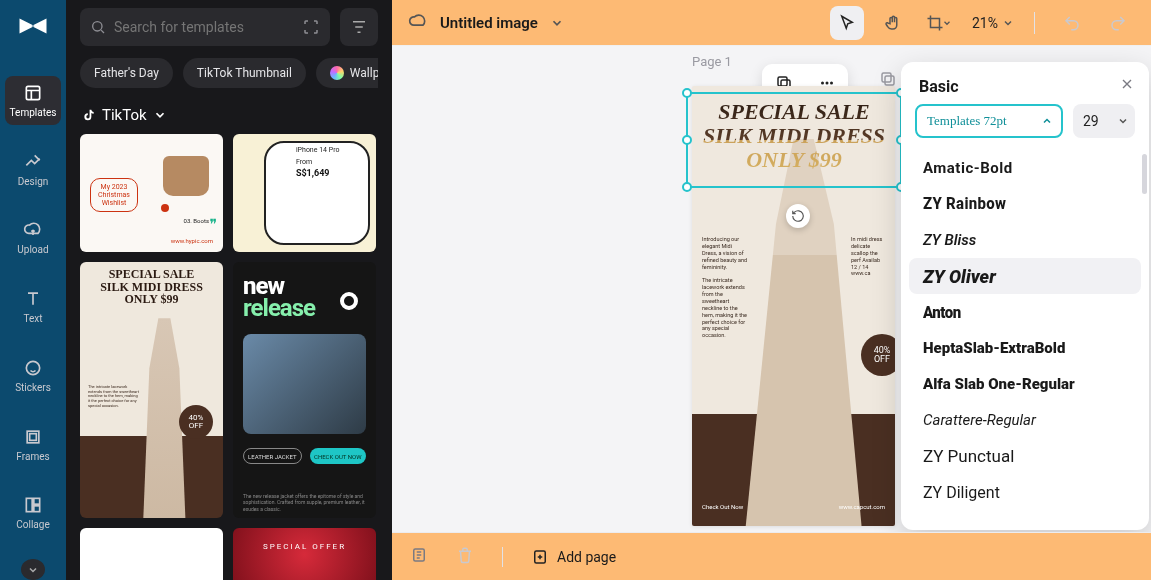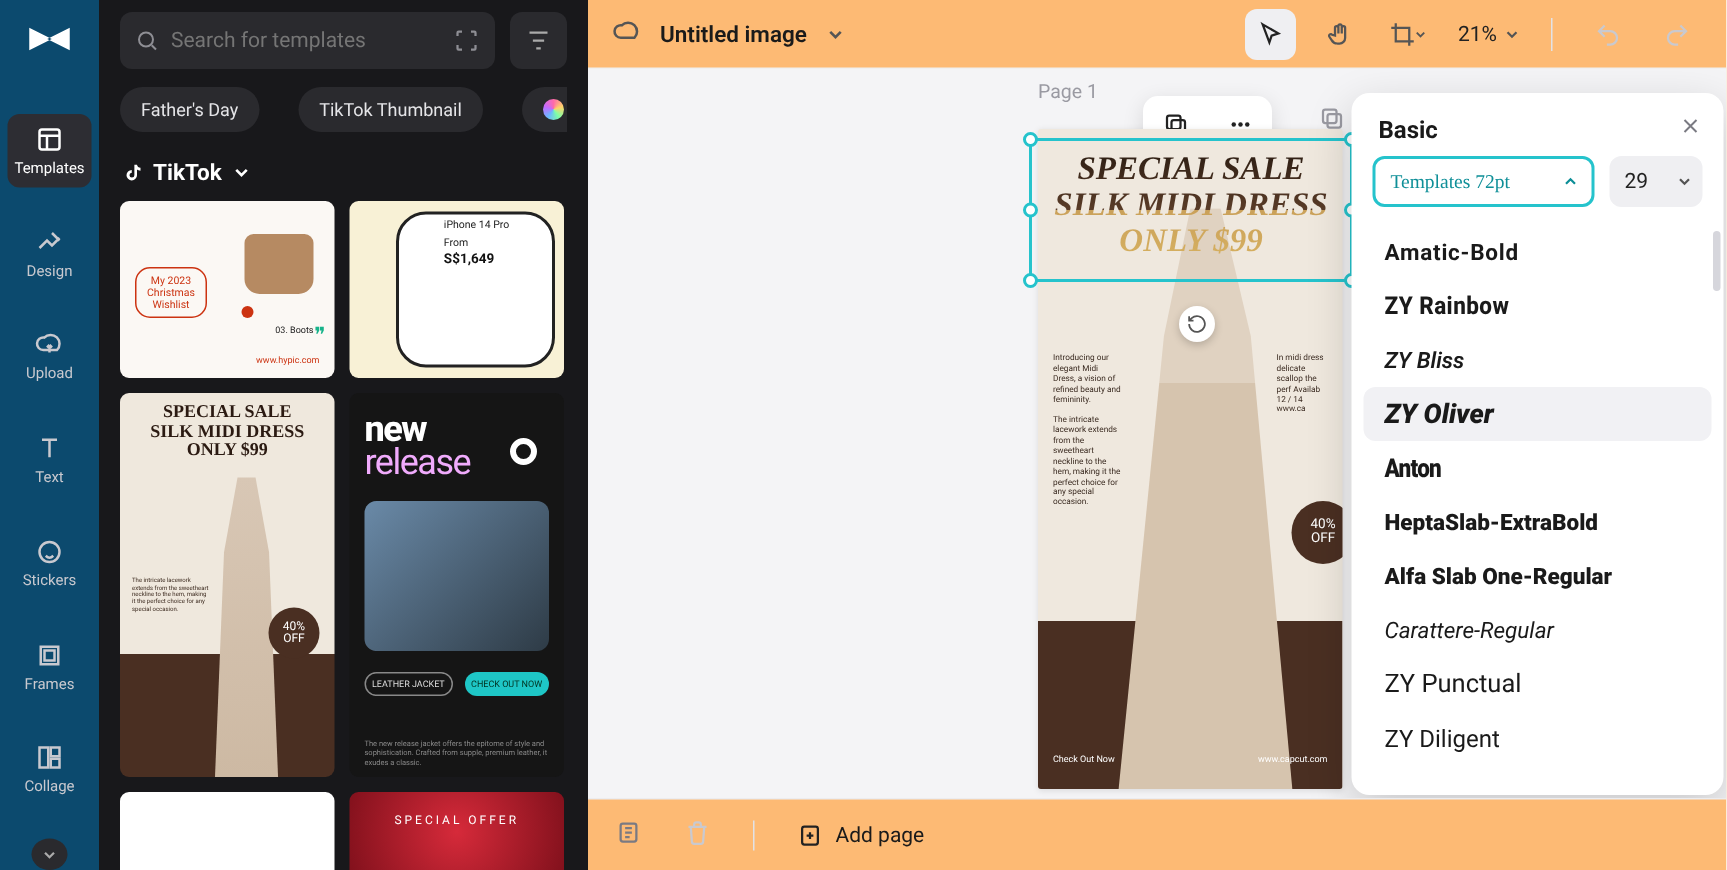--- a/index.html
+++ b/index.html
@@ -26,24 +26,24 @@
     width: 326px; height:100%; background:#18181b; flex-shrink:0; padding:8px 14px 0 14px;
     display:flex; flex-direction:column; overflow:hidden;
   }
   .search-row { display:flex; gap:10px; align-items:center; }
   .search {
     flex:1; height:38px; background:#2a2a2e; border-radius:8px; display:flex; align-items:center;
     padding:0 10px; color:#8e8e94; gap:8px;
   }
   .search input { flex:1; background:transparent; border:none; outline:none; color:#ddd; font-size:14px;}
   .filter-btn { width:38px; height:38px; background:#2a2a2e; border-radius:8px; display:flex; align-items:center; justify-content:center; color:#aaa;}
-  .chip-row { display:flex; gap:26px; margin-top:12px; overflow:hidden;}
+  .chip-row { display:flex; gap:10px; margin-top:12px; overflow:hidden;}
   .chip { height:30px; padding:0 14px; background:#2a2a2e; border-radius:15px; color:#e5e5e8; font-size:12px; display:flex; align-items:center; gap:6px; white-space:nowrap;}
   .chip .grad-dot { width:14px; height:14px; border-radius:50%; background: conic-gradient(#ff6aa9,#ffd36a,#7effa6,#6ab7ff,#c46aff,#ff6aa9); }
-  .section-title { display:flex; align-items:center; gap:6px; color:#fff; font-size:15px; font-weight:700; margin:18px 0 10px 2px;}
+  .section-title { display:flex; align-items:center; gap:6px; color:#fff; font-size:15px; font-weight:400; margin:18px 0 10px 2px;}
   .section-title svg { width:14px; height:14px; }
   .grid {
     flex:1; overflow-y:auto; display:grid; grid-template-columns: 1fr 1fr; gap:10px; padding-right:2px; padding-bottom:8px;
   }
   .grid::-webkit-scrollbar{width:6px} .grid::-webkit-scrollbar-thumb{background:#333;border-radius:3px}
   .t-card { width:100%; border-radius:6px; overflow:hidden; background:#2a2a2e; position:relative;}
   .t-card.h-short { height:118px; }
   .t-card.h-tall { height:256px; }
   .t-card.h-med { height:66px; }
 
@@ -54,21 +54,21 @@
   .fashion {
     background: linear-gradient(#efe8dd 0 68%, #4a2f22 68% 100%);
     color:#2b1a12; padding:6px 8px; position:relative;
   }
   .fashion .headline{ font-family: Georgia, 'Times New Roman', serif; font-weight:700; font-size:12px; line-height:1.05; text-align:center; white-space:pre-line;}
   .fashion .badge { position:absolute; right:10px; top:56%; background:#4a2f22; color:#fff; font-size:8px; width:34px; height:34px; border-radius:50%; display:flex; align-items:center; justify-content:center; text-align:center; line-height:1;}
   .fashion .model { position:absolute; left:38%; bottom:0; width:42%; height:78%; background:linear-gradient(180deg,#d8c7b5,#cdb9a3); clip-path: polygon(40% 0,60% 0,75% 25%,85% 100%,15% 100%,25% 25%);}
   .fashion .para{ position:absolute; left:8px; top:48%; width:36%; font-size:4px; color:#3a281d; line-height:1.2; }
   .newrel { background:#151515; color:#fff; padding:10px; position:relative;}
   .newrel .nr1{ font-size:24px; font-weight:800; letter-spacing:-1px;}
-  .newrel .nr2{ font-size:24px; font-weight:400; color:#f0abfc; letter-spacing:-1px; margin-top:-6px;}
+  .newrel .nr2{ font-size:24px; font-weight:700; color:#86efac; letter-spacing:-1px; margin-top:-6px;}
   .newrel .ring{position:absolute; top:30px; right:18px; width:18px; height:18px; border:4px solid #fff; border-radius:50%;}
   .newrel .pic{ position:absolute; left:10px; right:10px; top:72px; height:100px; border-radius:8px; background:linear-gradient(135deg,#6a8aa8,#2e3b46);}
   .newrel .btns{ position:absolute; bottom:54px; left:10px; right:10px; display:flex; gap:8px;}
   .newrel .b{ flex:1; height:16px; border-radius:10px; font-size:6px; display:flex; align-items:center; justify-content:center;}
   .newrel .b1{ border:1px solid #888; color:#ddd;} .newrel .b2{ background:#1ec6c6; color:#032;}
   .newrel .foot{ position:absolute; bottom:6px; left:10px; right:10px; font-size:5px; color:#888; line-height:1.3;}
   .capcut-card{ background:#fff; }
   .special-card{ background: radial-gradient(circle at 50% 40%, #d62a3a, #7c0f1a); display:flex; align-items:flex-start; justify-content:center; padding-top:14px; color:#fff; font-size:8px; letter-spacing:2px;}
 
   

